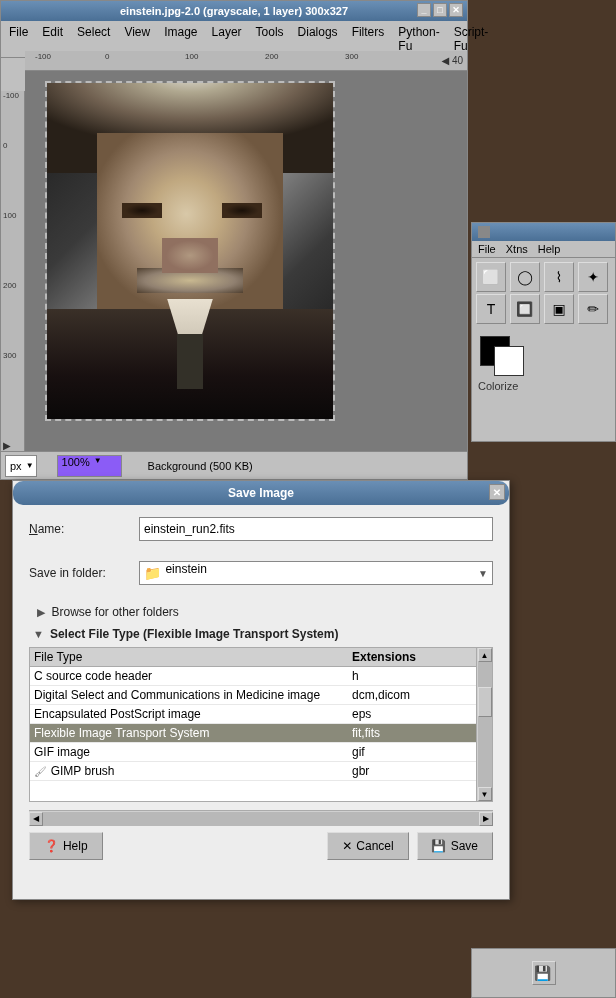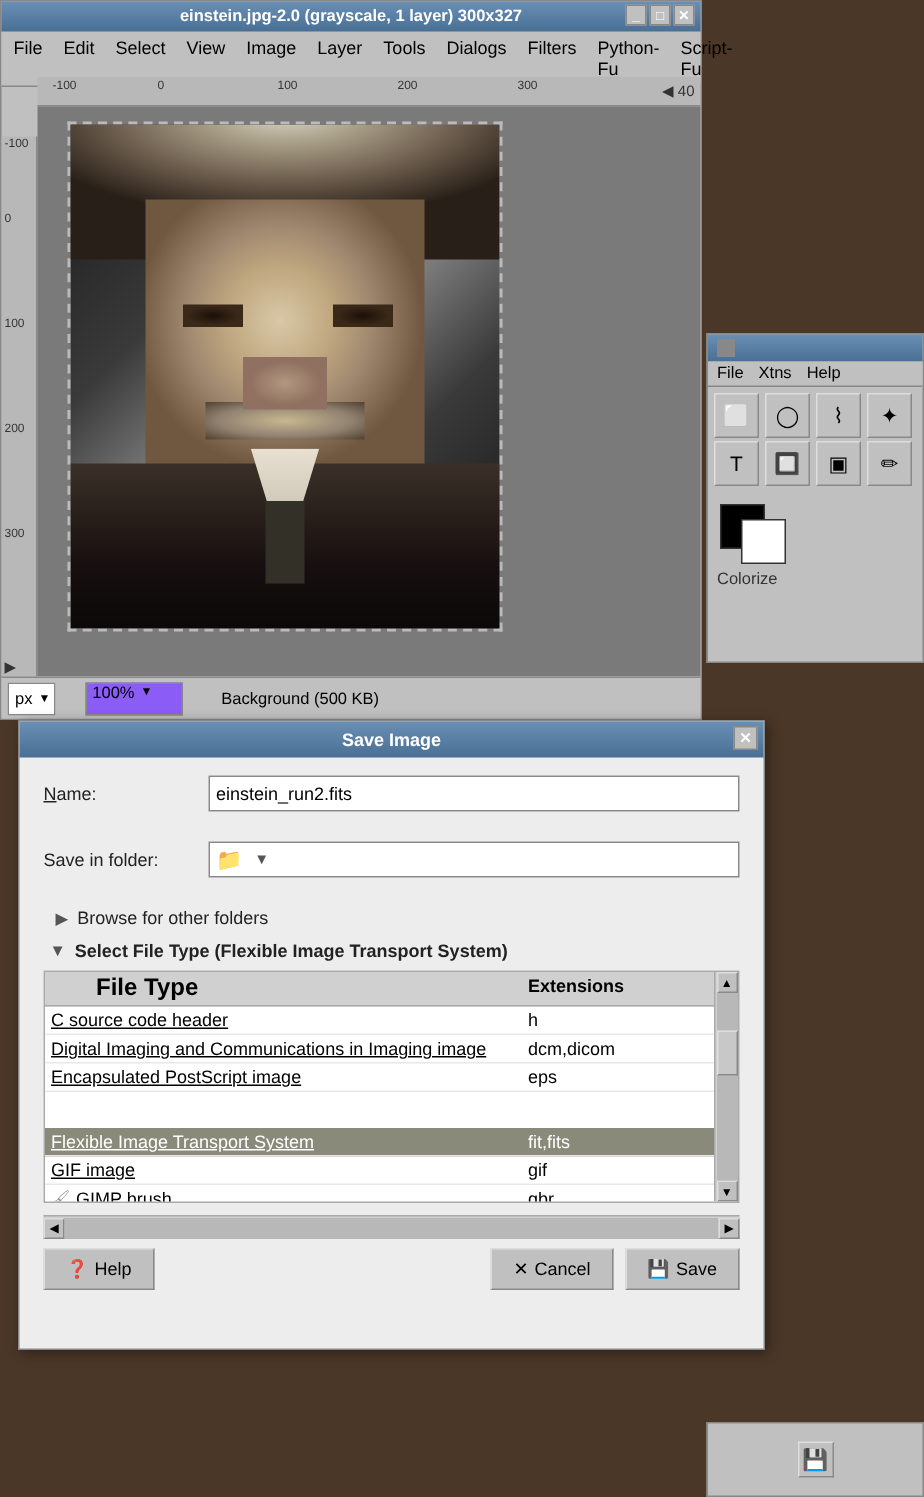--- a/index.html
+++ b/index.html
@@ -185,20 +185,21 @@
     }
 
     #save-titlebar {
       background: linear-gradient(to bottom, #6a8fb5, #4a6f95);
       color: white;
       text-align: center;
       padding: 5px 0;
       font-size: 12px;
       font-weight: bold;
       position: relative;
+      border-radius: 10px;
     }
 
     #save-close-btn {
       position: absolute;
       right: 4px;
       top: 3px;
       width: 16px;
       height: 16px;
       background: #c0c0c0;
       border: 1px solid #888;
@@ -315,23 +316,22 @@
 
     .ft-header {
       display: flex;
       background: #d0d0d0;
       border-bottom: 1px solid #aaa;
       padding: 2px 4px;
     }
 
     .ft-col-filetype {
       flex: 1;
-      font-size: 16px;
-      font-weight: bold;
-      margin-left: 30px;
+      font-size: 12px;
+      font-weight: normal;
     }
 
     .ft-col-ext {
       width: 120px;
       font-size: 12px;
       font-weight: bold;
     }
 
     .ft-row {
       display: flex;
@@ -344,21 +344,20 @@
       background: #8a8a7a;
       color: white;
     }
 
     .ft-cell-name {
       flex: 1;
       font-size: 12px;
       display: flex;
       align-items: center;
       gap: 4px;
-      text-decoration: underline;
     }
 
     .ft-cell-ext {
       width: 120px;
       font-size: 12px;
     }
 
     .ft-gimp-icon {
       font-size: 10px;
       color: #888;
@@ -672,20 +671,21 @@
       </div>
       <input type="text" class="form-input" value="einstein_run2.fits" style="">
     </div>
 
     <div class="form-row">
       <div class="form-label">
         <span>Save in folder:</span>
       </div>
       <div class="folder-select-wrapper">
         <span class="folder-icon">📁</span>
+        <span class="folder-select">einstein</span>
         <span class="folder-arrow">▼</span>
       </div>
     </div>
 
     <div class="browse-row">
       <span class="browse-arrow">▶</span>
       <span class="browse-link">Browse for other folders</span>
     </div>
 
     <div class="filetype-row">
@@ -698,28 +698,28 @@
         <div class="ft-col-filetype">File Type</div>
         <div class="ft-col-ext">Extensions</div>
         <div style="width:16px;"></div>
       </div>
 
       <div class="ft-row" style="padding-right:20px;">
         <div class="ft-cell-name">C source code header</div>
         <div class="ft-cell-ext">h</div>
       </div>
       <div class="ft-row" style="padding-right:20px;">
-        <div class="ft-cell-name">Digital Imaging and Communications in Imaging image</div>
+        <div class="ft-cell-name">Digital Select and Communications in Medicine image</div>
         <div class="ft-cell-ext">dcm,dicom</div>
       </div>
       <div class="ft-row" style="padding-right:20px;">
         <div class="ft-cell-name">Encapsulated PostScript image</div>
         <div class="ft-cell-ext">eps</div>
       </div>
-      <div class="ft-row selected" style="padding-right:20px;margin-top:24px;">
+      <div class="ft-row selected" style="padding-right:20px;">
         <div class="ft-cell-name">Flexible Image Transport System</div>
         <div class="ft-cell-ext">fit,fits</div>
       </div>
       <div class="ft-row" style="padding-right:20px;">
         <div class="ft-cell-name">GIF image</div>
         <div class="ft-cell-ext">gif</div>
       </div>
       <div class="ft-row" style="padding-right:20px;">
         <div class="ft-cell-name">
           <span class="ft-gimp-icon">🖌</span>

